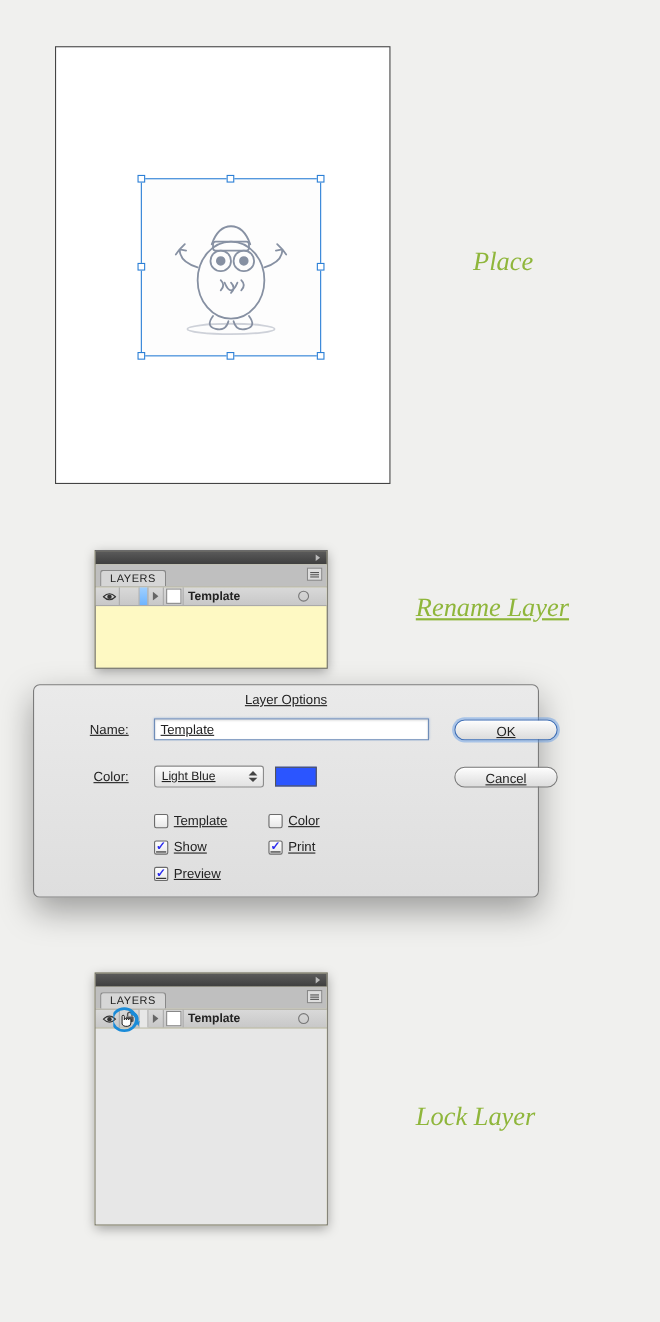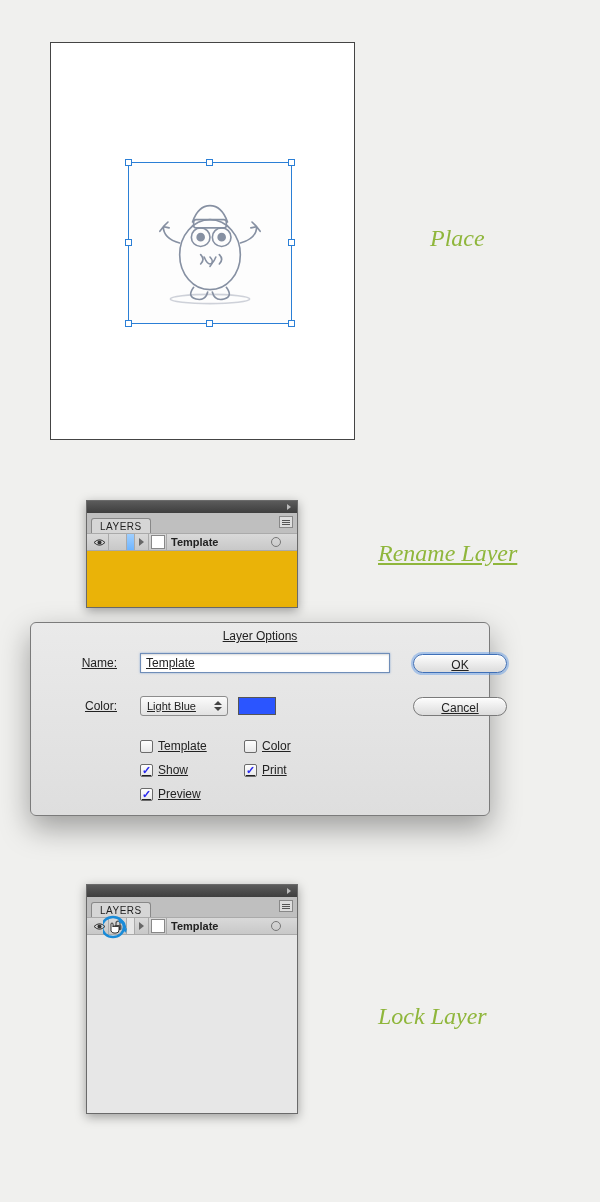--- a/index.html
+++ b/index.html
@@ -59,21 +59,21 @@
     color: #8fb63b;
   }
   .cap-place  { left: 430px; top: 225px; }
   .cap-rename { left: 378px; top: 540px; text-decoration: underline; }
   .cap-lock   { left: 378px; top: 1003px; }
 
   
   .panel {
     position:absolute;
     width: 212px;
-    background: #eab308;
+    background: #fef9c3;
     border: 1px solid #6a6a6a;
     box-shadow: 0 3px 10px rgba(0,0,0,0.35);
     font-size: 11px;
   }
   .panel-top { left: 86px; top: 500px; height: 108px; }
   .panel-bottom { left: 86px; top: 884px; height: 230px; }
 
   .panel-titlebar {
     height: 12px;
     background: linear-gradient(#5b5b5b,#3e3e3e);
@@ -204,21 +204,21 @@
     line-height:20px;
     cursor:default;
     width:94px;
   }
   .pill-default{
     border-color:#3e6fb7;
     box-shadow:inset 0 1px 0 #fff, 0 0 0 2px rgba(90,150,230,0.45);
   }
   .color-row{display:flex;align-items:center;gap:10px;}
   .select{
-    height:20px;width:88px;
+    height:20px;width:100px;
     border:1px solid #8c8c8c;border-radius:3px;
     background:linear-gradient(#fbfbfb,#e2e2e2);
     display:flex;align-items:center;padding:0 6px;font-size:11px;
     position:relative;
   }
   .select::after{
     content:"";
     position:absolute; right:5px; top:4px;
     width:0;height:0;border-left:4px solid transparent;border-right:4px solid transparent;border-bottom:4px solid #444;
   }

